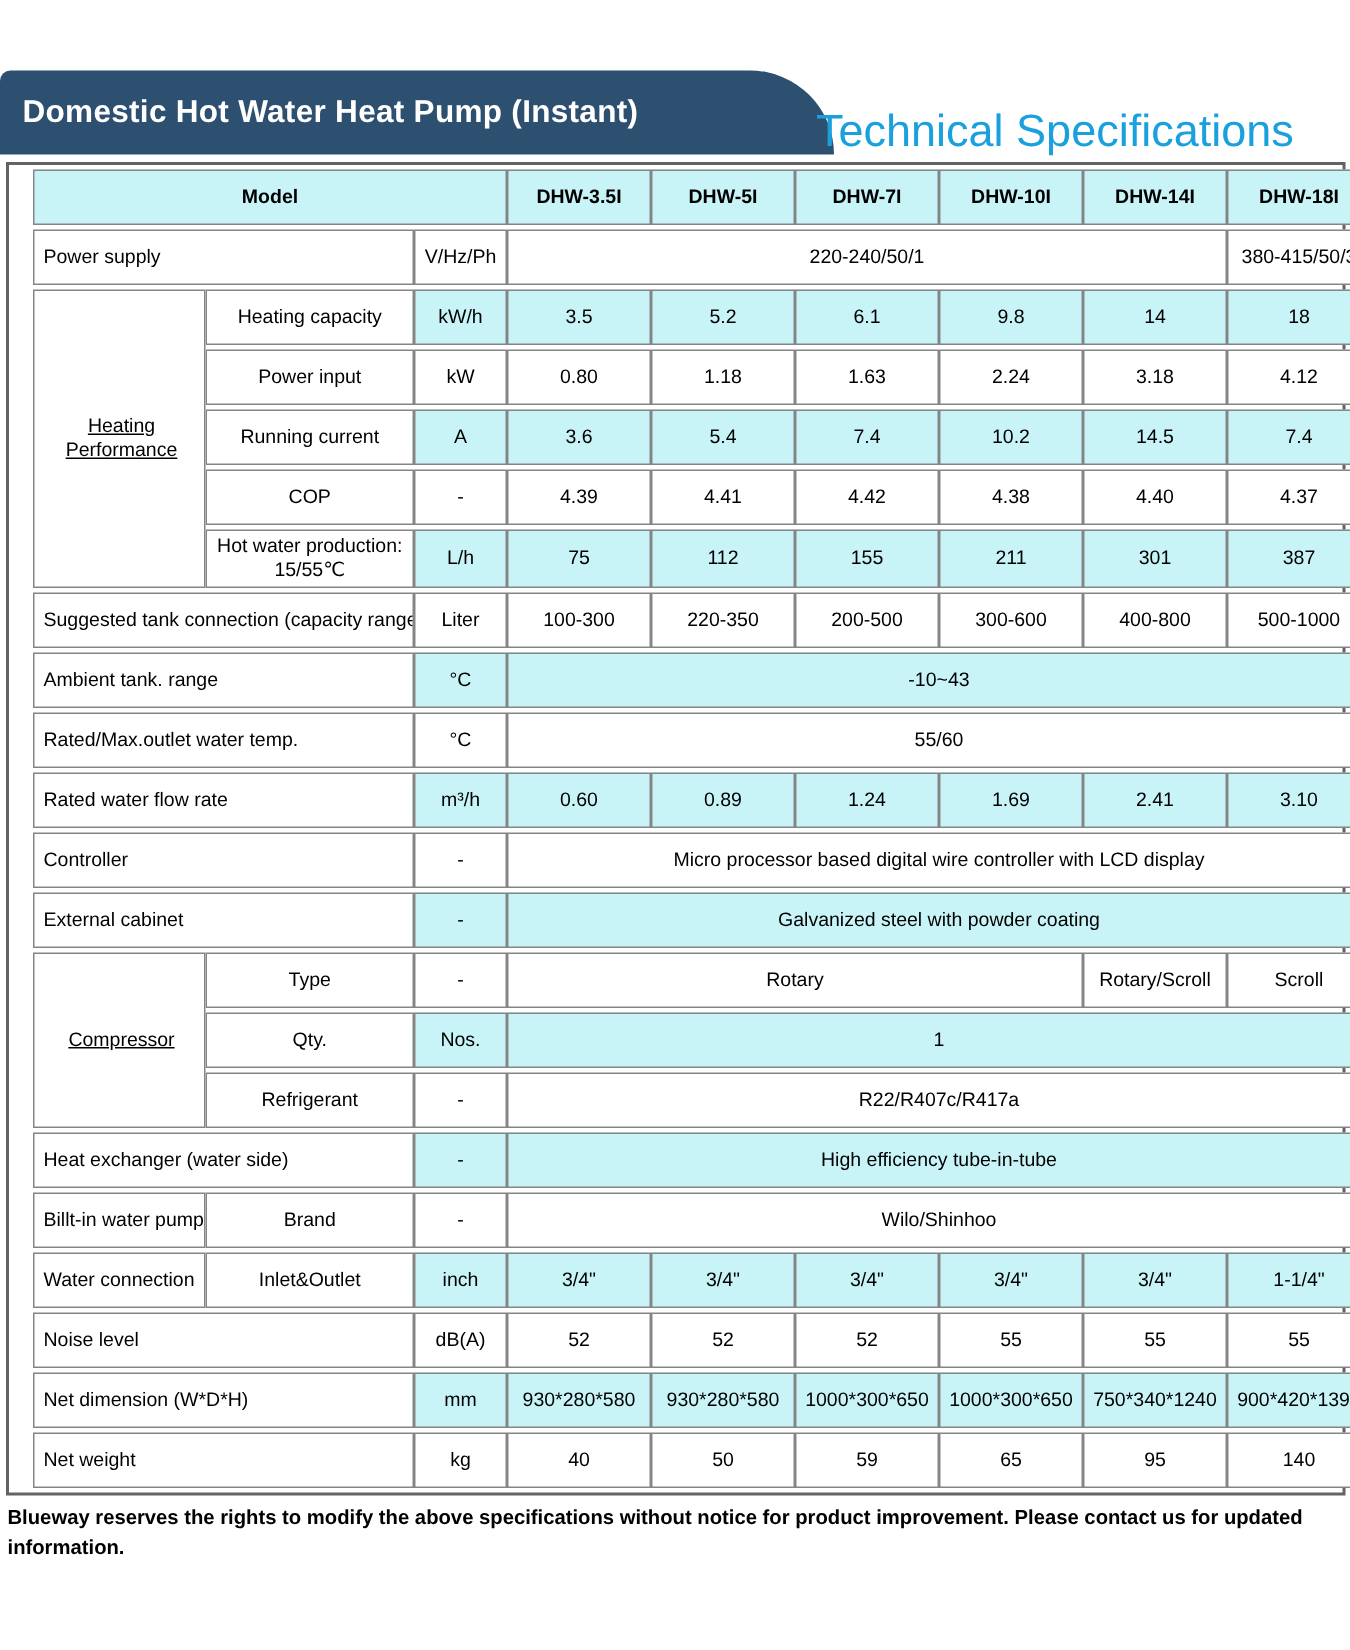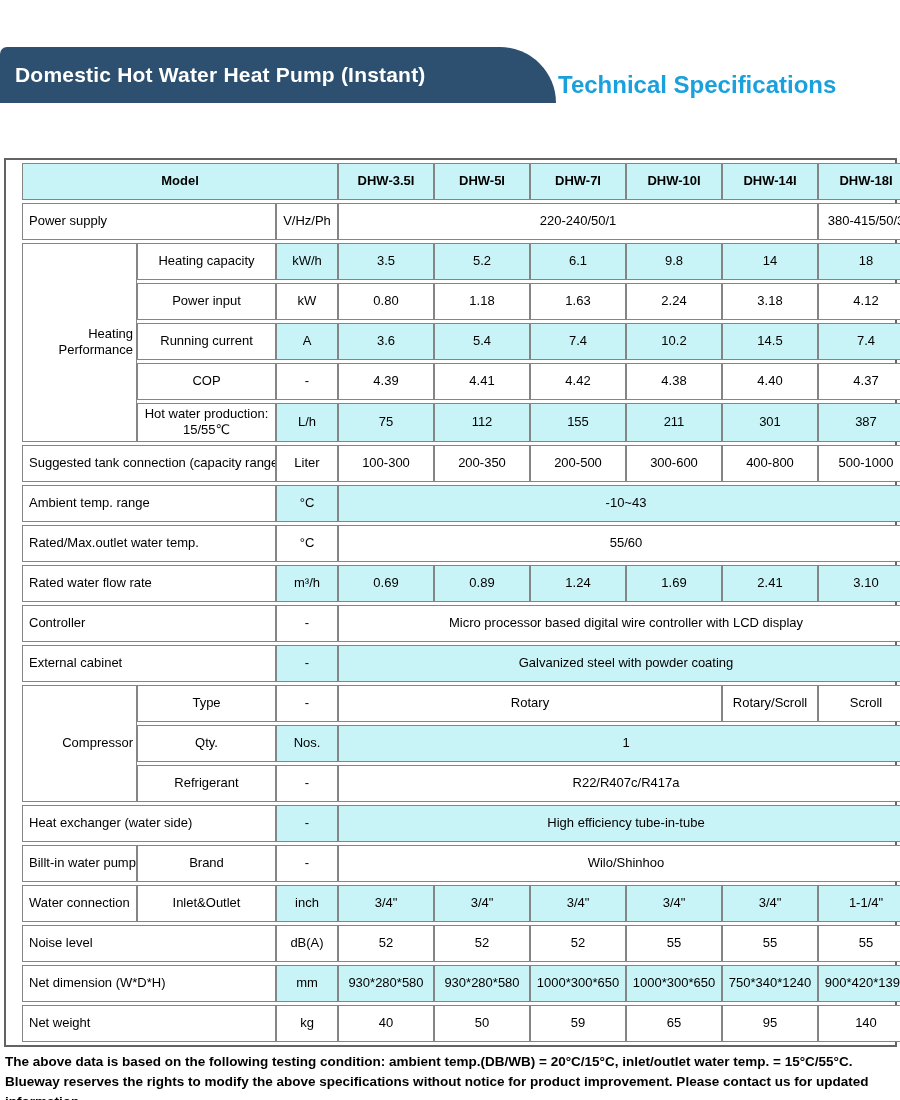--- a/index.html
+++ b/index.html
@@ -12,37 +12,37 @@
   *{box-sizing:border-box;}
   html,body{margin:0;padding:0;background:#ffffff;}
   body{
     width:900px;height:1100px;
     font-family:"Liberation Sans","DejaVu Sans",sans-serif;
     color:#000;
     position:relative;
     overflow:hidden;
   }
   
-  .header{position:relative;height:158px;}
+  .header{position:relative;height:108px;}
   .banner{
     position:absolute;left:0;top:47px;
     width:556px;height:56px;
     background:var(--banner-bg);
     border-radius:10px 80px 0 0;
     display:flex;align-items:center;
     padding-left:15px;
   }
   .banner-title{
     color:#ffffff;font-size:21px;font-weight:bold;
     letter-spacing:0.2px;
   }
   .section-title{
-    position:absolute;left:558px;top:71px;
+    position:absolute;left:544px;top:71px;
     color:var(--section-title);
-    font-size:24px;font-weight:bold;
+    font-size:30px;font-weight:normal;
     white-space:nowrap;
   }
   
   .table-wrap{
     margin:0 3px 0 4px;
     border:2px solid var(--outer);
     background:#ffffff;
   }
   table{
     width:100%;
@@ -61,21 +61,21 @@
     background:#ffffff;
     line-height:1.25;
     overflow:hidden;
   }
   thead th{
     background:var(--hl);
     font-weight:bold;
     font-size:13px;
   }
   td.label{text-align:left;padding-left:6px;white-space:nowrap;margin-left:45px;}
-  td.group{text-align:right;padding-left:6px;}
+  td.group{text-align:center;padding-left:6px;text-decoration:underline;}
   tr.shade td.unit, tr.shade td.val{background:var(--hl);margin-top:18px;}
   
   .footer{
     margin:5px 4px 0 5px;
     font-size:13.5px;
     font-weight:bold;
     line-height:20px;
   }
 </style>
 </head>
@@ -167,40 +167,40 @@
           <td class="val">112</td>
           <td class="val">155</td>
           <td class="val">211</td>
           <td class="val">301</td>
           <td class="val">387</td>
         </tr>
         <tr>
           <td class="label" colspan="2">Suggested tank connection (capacity range)</td>
           <td class="unit">Liter</td>
           <td class="val">100-300</td>
-          <td class="val">200-350</td>
+          <td class="val">220-350</td>
           <td class="val">200-500</td>
           <td class="val">300-600</td>
           <td class="val">400-800</td>
           <td class="val">500-1000</td>
         </tr>
         <tr class="shade">
-          <td class="label" colspan="2">Ambient temp. range</td>
+          <td class="label" colspan="2">Ambient tank. range</td>
           <td class="unit">°C</td>
           <td class="val" colspan="6">-10~43</td>
         </tr>
         <tr>
           <td class="label" colspan="2">Rated/Max.outlet water temp.</td>
           <td class="unit">°C</td>
           <td class="val" colspan="6">55/60</td>
         </tr>
         <tr class="shade">
           <td class="label" colspan="2">Rated water flow rate</td>
           <td class="unit">m³/h</td>
-          <td class="val">0.69</td>
+          <td class="val">0.60</td>
           <td class="val">0.89</td>
           <td class="val">1.24</td>
           <td class="val">1.69</td>
           <td class="val">2.41</td>
           <td class="val">3.10</td>
         </tr>
         <tr>
           <td class="label" colspan="2">Controller</td>
           <td class="unit">-</td>
           <td class="val" colspan="6">Micro processor based digital wire controller with LCD display</td>
@@ -278,15 +278,14 @@
           <td class="val">59</td>
           <td class="val">65</td>
           <td class="val">95</td>
           <td class="val">140</td>
         </tr>
       </tbody>
   </table>
 </div>
 
 <div class="footer">
-  <div>The above data is based on the following testing condition: ambient temp.(DB/WB) = 20°C/15°C, inlet/outlet water temp. = 15°C/55°C.</div>
   <div>Blueway reserves the rights to modify the above specifications without notice for product improvement. Please contact us for updated information.</div>
 </div>
 
 </body></html>

